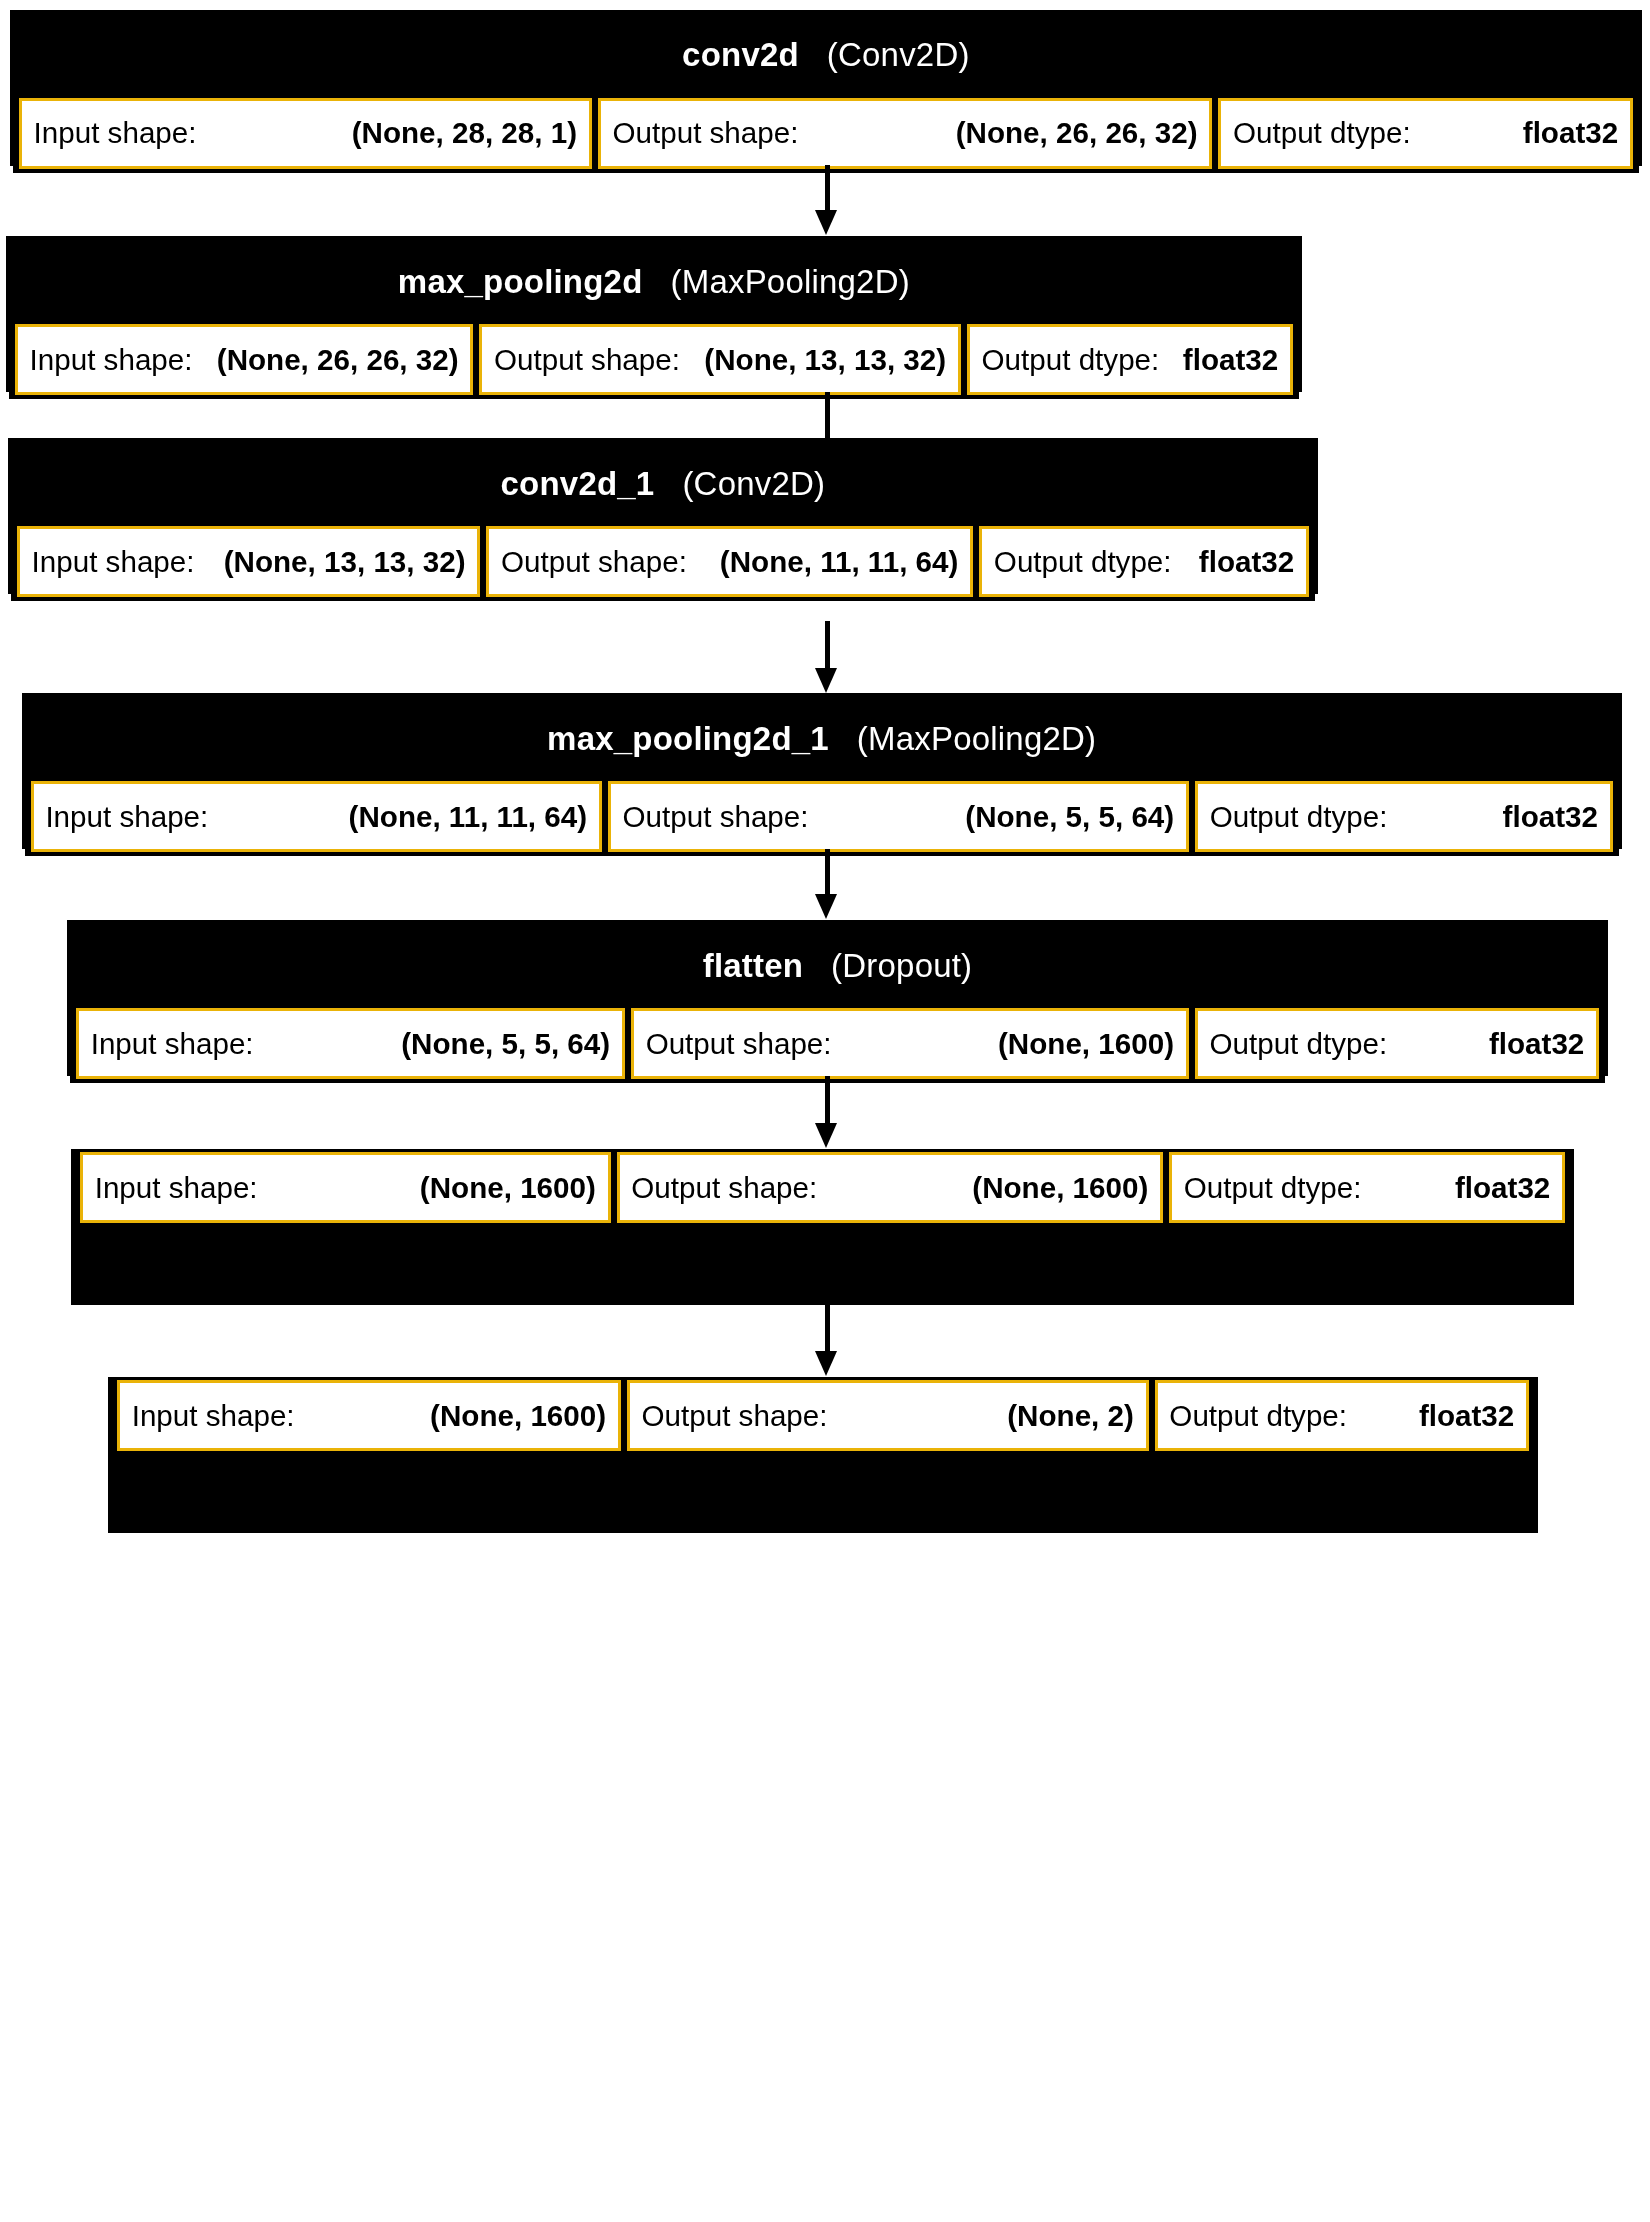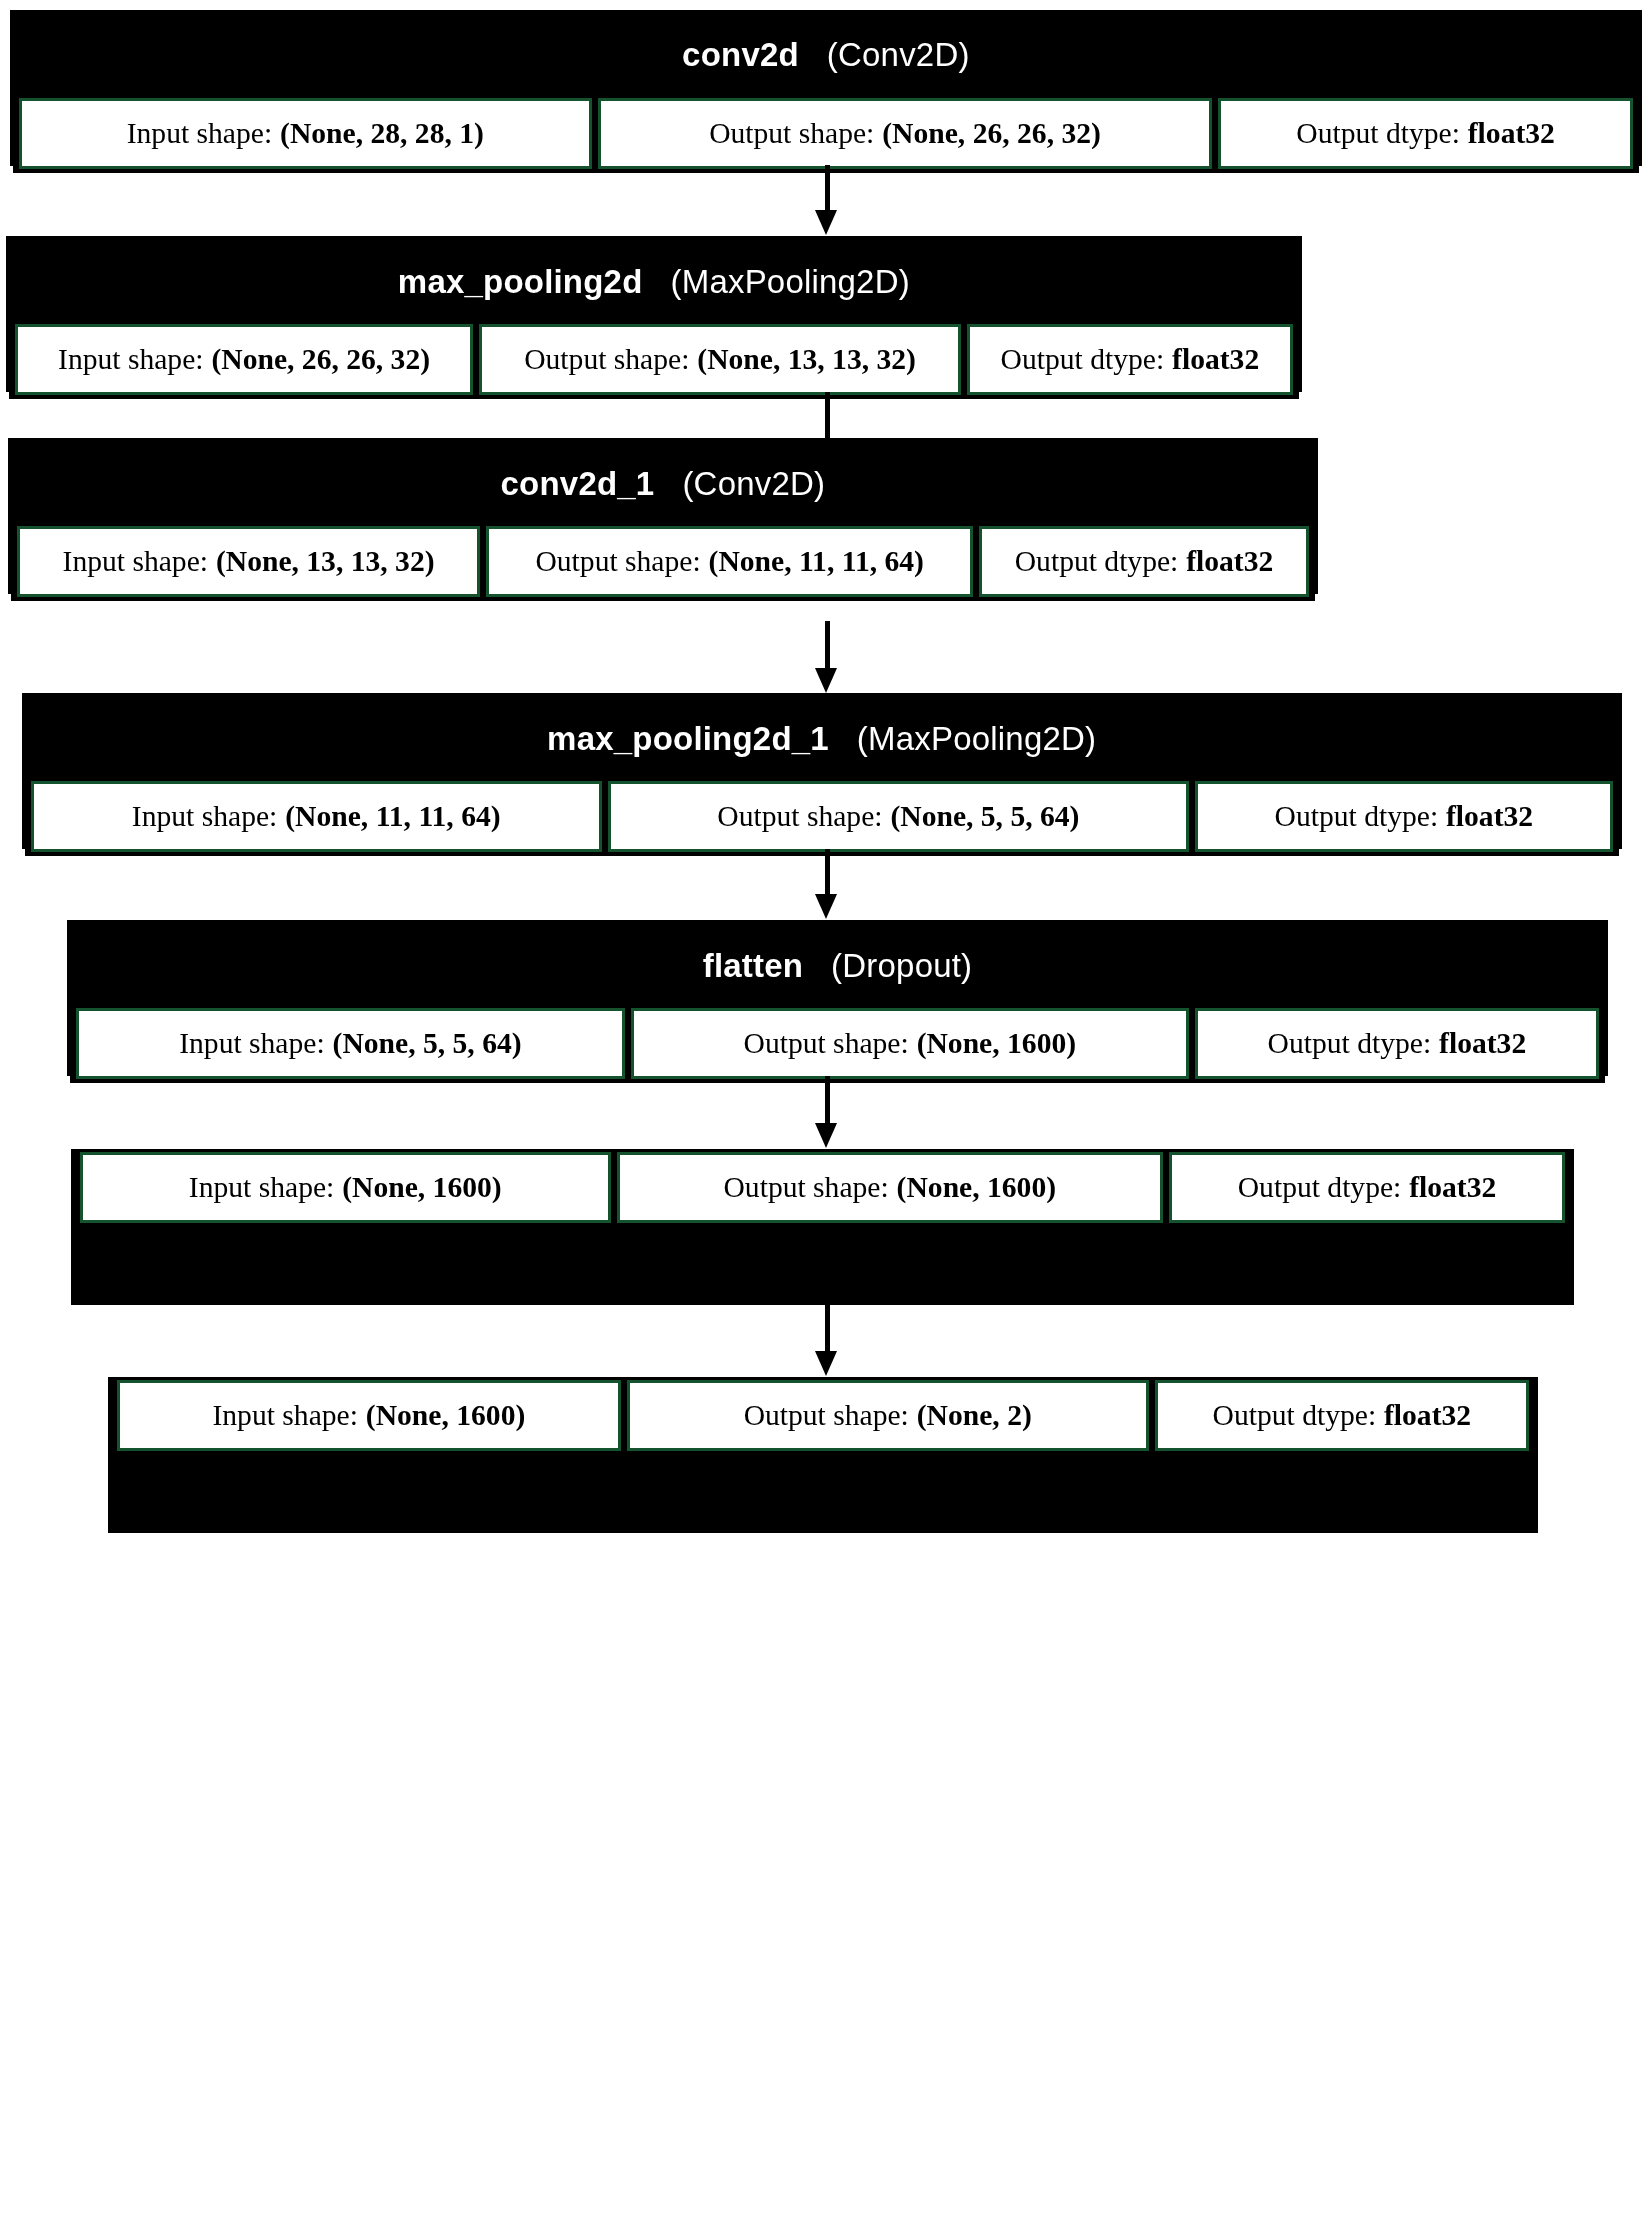--- a/index.html
+++ b/index.html
@@ -54,31 +54,30 @@
     flex: 0 0 auto;
     display: flex;
     flex-direction: row;
     background: #000000;
     padding: 0 0 3.9px 0;
   }
 
   .node-cell {
     box-sizing: border-box;
     background: #ffffff;
-    border: 3px solid #14532d;
+    border: 3px solid #eab308;
     margin-left: 5.9px;
     display: flex;
     align-items: center;
-    justify-content: center;
+    justify-content: space-between;
     font-size: 29.6px;
     color: #000000;
     white-space: nowrap;
     padding: 0 11.8px;
     overflow: hidden;
-    font-family: Liberation Serif, serif;
   }
   .node-cell:last-child {
     margin-right: 5.9px;
   }
   .node-cell .lbl { font-weight: normal; }
   .node-cell .val { font-weight: bold; margin-left: 7.9px; }
 
   
   .edge {
     position: absolute;

